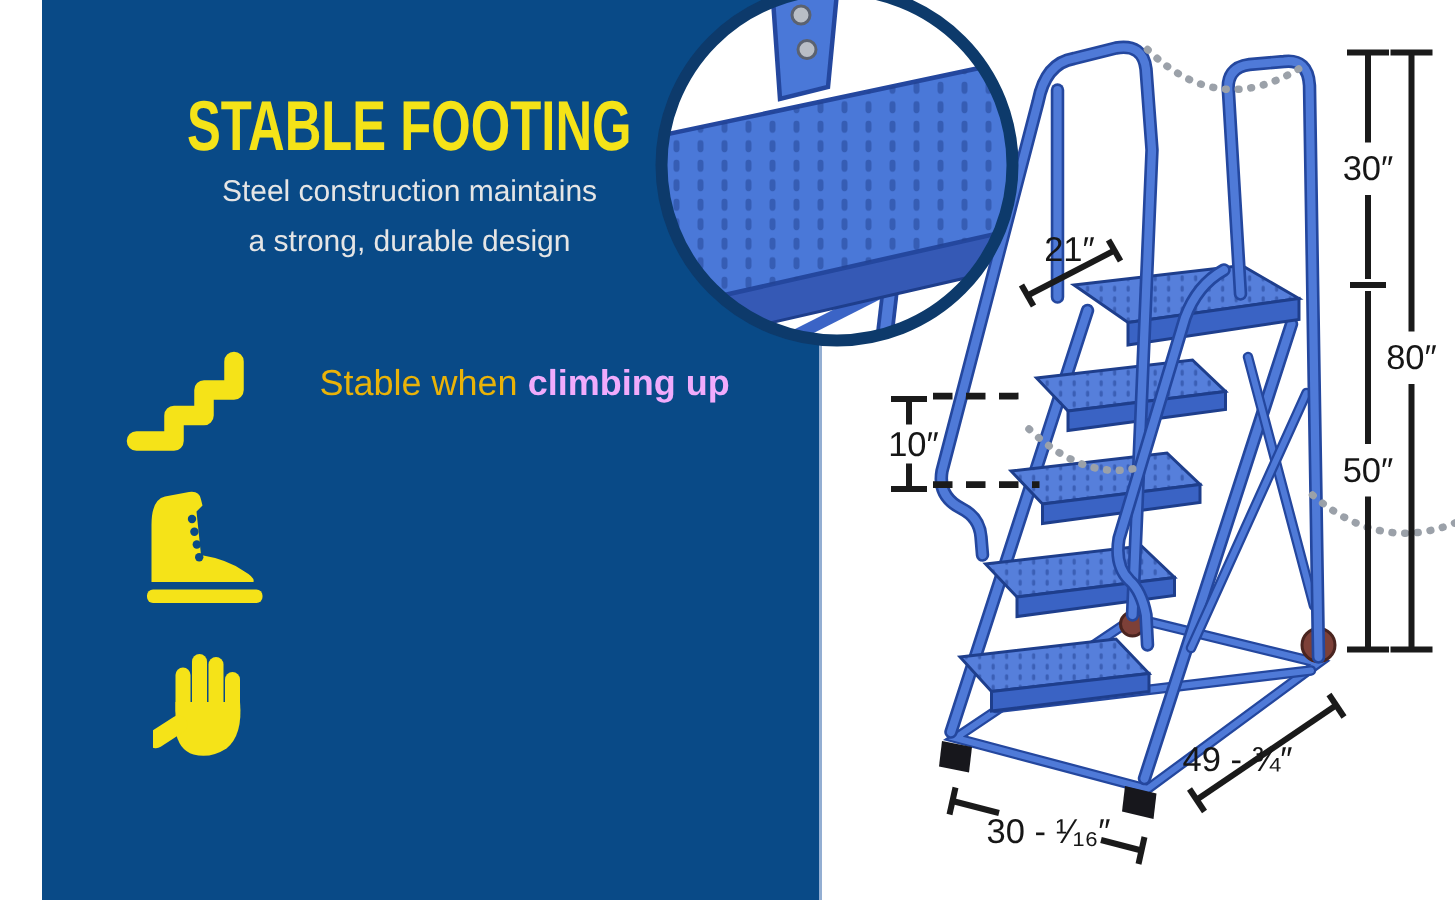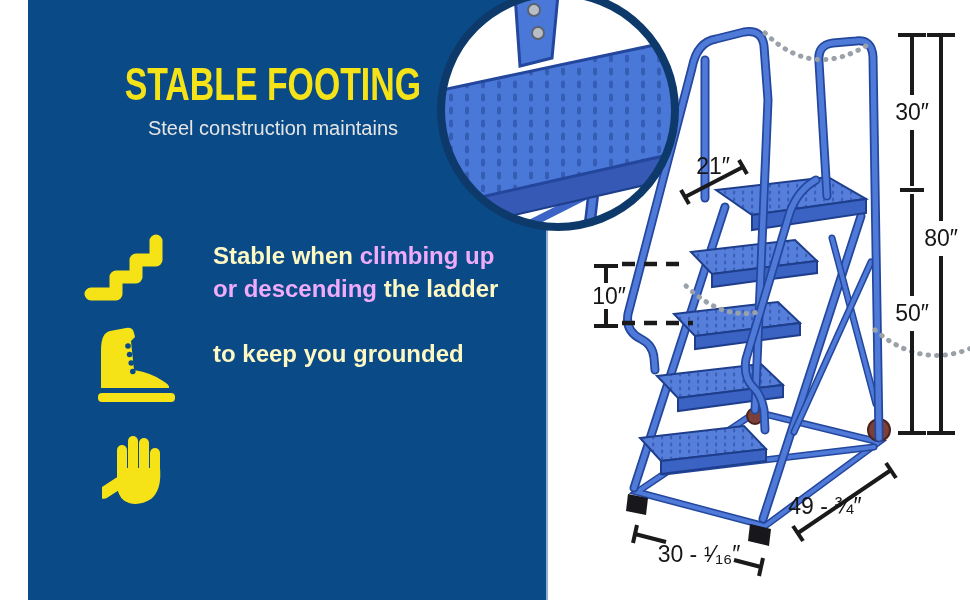--- a/index.html
+++ b/index.html
@@ -7,21 +7,21 @@
          font-family:"Liberation Sans",sans-serif;margin-left:28px;}
   
   #panel{position:absolute;left:0;top:0;width:520px;height:600px;background:#094a87;
          border-right:2px solid #93aed2;box-sizing:border-box;}
   .title-wrap{position:absolute;left:0;top:60px;width:490px;text-align:center;}
   .title{display:inline-block;color:#f5e318;font-weight:700;font-size:47px;line-height:1;
          letter-spacing:0px;transform:scaleX(.72);transform-origin:center;white-space:nowrap;}
   .subtitle{position:absolute;left:0;top:112px;width:490px;text-align:center;color:#e5e5e5;
             font-size:20px;line-height:33px;font-weight:400;}
   .feature{position:absolute;left:185px;color:#ffffff;font-size:24px;line-height:33px;}
-  .seg-white{color:#fef9c3;font-weight:700;}
+  .seg-white{color:#eab308;font-weight:400;}
   .seg-yellow{color:#f0abfc;font-weight:700;}
   .icon-box{position:absolute;}
   
   #diagram{position:absolute;left:0;top:0;width:970px;height:600px;}
   .tubeD{stroke:#24479e;stroke-width:9;fill:none;stroke-linecap:round;stroke-linejoin:round;}
   .tubeL{stroke:#4f7ad8;stroke-width:5.5;fill:none;stroke-linecap:round;stroke-linejoin:round;}
   .tubeD2{stroke:#24479e;stroke-width:7;fill:none;stroke-linecap:round;}
   .tubeL2{stroke:#4f7ad8;stroke-width:4;fill:none;stroke-linecap:round;}
   .stepTop{fill:#567fdb;stroke:#1e3e8c;stroke-width:2;}
   .stepFront{fill:#3a63c4;stroke:#1e3e8c;stroke-width:2;}
@@ -34,44 +34,43 @@
 <body>
 
 <div id="stage">
 
   <div id="panel">
     <div class="title-wrap">
       <span class="title">STABLE FOOTING</span>
     </div>
     <div class="subtitle">
       <div>Steel construction maintains</div>
+      <div>a strong, durable design</div>
     </div>
 
     <div class="icon-box" style="left:56px;top:234px;">
       <svg width="92" height="68" viewBox="0 0 92 68">
         <path d="M7,60 H32 V43 H52 V26 H72 V7" fill="none" stroke="#f5e318" stroke-width="13" stroke-linecap="round" stroke-linejoin="round"></path>
       </svg>
     </div>
     <div class="feature" style="top:239px;">
       <div><span class="seg-white">Stable when </span><span class="seg-yellow">climbing up</span></div>
-      <div><span class="seg-yellow">or descending</span><span class="seg-white"> the ladder</span></div>
     </div>
 
     <div class="icon-box" style="left:60px;top:324px;">
       <svg width="92" height="82" viewBox="0 0 92 82">
         <path d="M13,64 L13,26 Q13,9 22,7 L38,4 Q45,3 46,9 L47,13 L43,17 L46,46 Q64,49 75,57 Q82,61 81,64 Z" fill="#f5e318"></path>
         <circle cx="40" cy="22" r="2.8" fill="#094a87"></circle>
         <circle cx="41.6" cy="30.5" r="2.8" fill="#094a87"></circle>
         <circle cx="43.2" cy="39" r="2.8" fill="#094a87"></circle>
         <circle cx="44.8" cy="47.5" r="2.8" fill="#094a87"></circle>
         <rect x="10" y="69" width="77" height="9" rx="4" fill="#f5e318"></rect>
       </svg>
     </div>
     <div class="feature" style="top:337px;">
-      <div><span class="seg-white">to keep you grounded</span></div>
     </div>
 
     <div class="icon-box" style="left:74px;top:432px;">
       <svg width="76" height="76" viewBox="0 0 76 76">
         <g fill="#f5e318">
           <rect x="15" y="13" width="10" height="34" rx="5"></rect>
           <rect x="26" y="4" width="10" height="42" rx="5"></rect>
           <rect x="37" y="6" width="10" height="42" rx="5"></rect>
           <rect x="48" y="16" width="10" height="33" rx="5"></rect>
           <path d="M15,36 H58 Q60,58 49,67 Q38,74 27,71 Q17,68 15,55 Z"></path>

